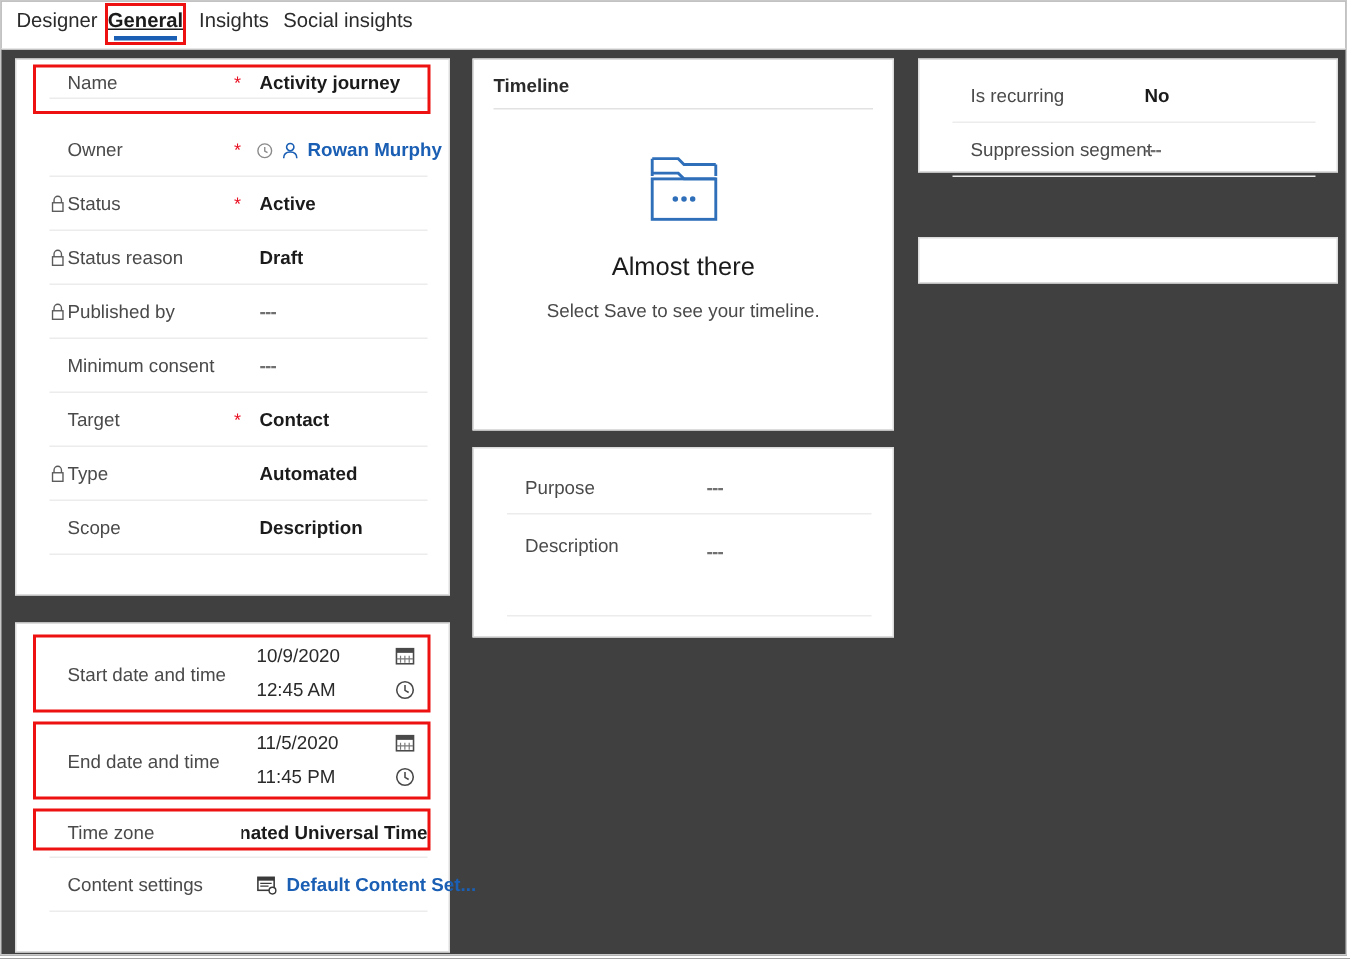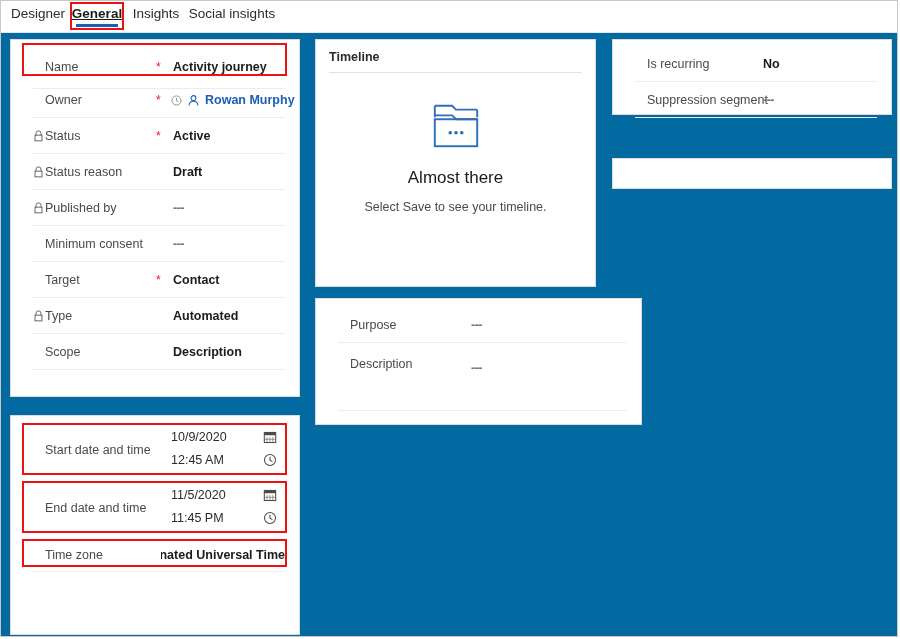--- a/index.html
+++ b/index.html
@@ -12,21 +12,21 @@
     background: #ffffff;
     font-family: "Liberation Sans", sans-serif;
     color: #333333;
     overflow: hidden;
   }
   .app-frame {
     position: relative;
     width: 898px;
     height: 637px;
     border: 1px solid #c8c8c8;
-    background: #0369a1;
+    background: #404040;
     box-sizing: border-box;
   }
 
   
   .tabstrip {
     position: absolute;
     left: 0;
     top: 0;
     right: 0;
     height: 31px;
@@ -302,21 +302,21 @@
       <span>Insights</span>
     </div>
     <div class="tab" style="left:176px;width:110px;">
       <span>Social insights</span>
     </div>
     <div class="tab-highlight" style="left:69px;top:1px;width:54px;height:28px;"></div>
   </div>
 
   <div class="panel" style="left:9px;top:38px;width:290px;height:358px;">
 
-    <div class="field-row" style="top:4px;height:45px;">
+    <div class="field-row" style="top:4px;height:22px;">
       <span class="field-label">Name</span>
       <span class="req-star">*</span>
       <span class="field-value">Activity journey</span>
       <div class="field-rule"></div>
     </div>
 
     <div class="field-row" style="top:42px;">
       <span class="field-label">Owner</span>
       <span class="req-star">*</span>
       <div class="owner-wrap">
@@ -429,20 +429,33 @@
     </div>
 
     <div class="field-row" style="top:122px;height:34px;">
       <span class="field-label">Time zone</span>
       <div class="tz-clip">
         <span class="tz-text">(GMT) Coordinated Universal Time</span>
       </div>
       <div class="field-rule"></div>
     </div>
 
+    <div class="field-row" style="top:156px;height:36px;">
+      <span class="field-label">Content settings</span>
+      <div class="content-link-wrap">
+        <svg width="14" height="13" viewBox="0 0 16 15">
+          <rect x="1" y="1" width="12.5" height="10" fill="none" stroke="#3a3a3a" stroke-width="1.2"></rect>
+          <rect x="1" y="1" width="12.5" height="2.6" fill="#3a3a3a"></rect>
+          <path d="M2.8 5.6 H11.6 M2.8 7.8 H9.2" stroke="#3a3a3a" stroke-width="1"></path>
+          <circle cx="12.2" cy="11.2" r="2.6" fill="#ffffff" stroke="#3a3a3a" stroke-width="1.1"></circle>
+        </svg>
+        <span class="content-link">Default Content Set...</span>
+      </div>
+      <div class="field-rule"></div>
+    </div>
   </div>
 
   <div class="hl-box" style="left:21px;top:422px;width:265px;height:52px;"></div>
   <div class="hl-box" style="left:21px;top:480px;width:265px;height:52px;"></div>
   <div class="hl-box" style="left:21px;top:538px;width:265px;height:28px;"></div>
 
   <div class="panel" style="left:314px;top:38px;width:281px;height:248px;">
     <span class="panel-title">Timeline</span>
     <div class="panel-title-rule"></div>
     <div class="timeline-empty">
@@ -454,21 +467,21 @@
         <rect x="8" y="20" width="44" height="28" fill="none" stroke="#2f6fba" stroke-width="2"></rect>
         <circle cx="24" cy="34" r="1.9" fill="#2f6fba"></circle>
         <circle cx="30" cy="34" r="1.9" fill="#2f6fba"></circle>
         <circle cx="36" cy="34" r="1.9" fill="#2f6fba"></circle>
       </svg>
       <div class="timeline-head">Almost there</div>
       <div class="timeline-sub">Select Save to see your timeline.</div>
     </div>
   </div>
 
-  <div class="panel" style="left:314px;top:297px;width:327px;height:127px;">
+  <div class="panel" style="left:314px;top:297px;width:281px;height:127px;">
     <div class="field-row" style="top:8px;">
       <span class="field-label">Purpose</span>
       <span class="field-value muted" style="left:155px;">---</span>
       <div class="field-rule"></div>
     </div>
     <div class="field-row" style="top:44px;height:68px;">
       <span class="field-label" style="top:14px;transform:none;">Description</span>
       <span class="field-value muted" style="left:155px;top:18px;transform:none;">---</span>
       <div class="field-rule"></div>
     </div>

